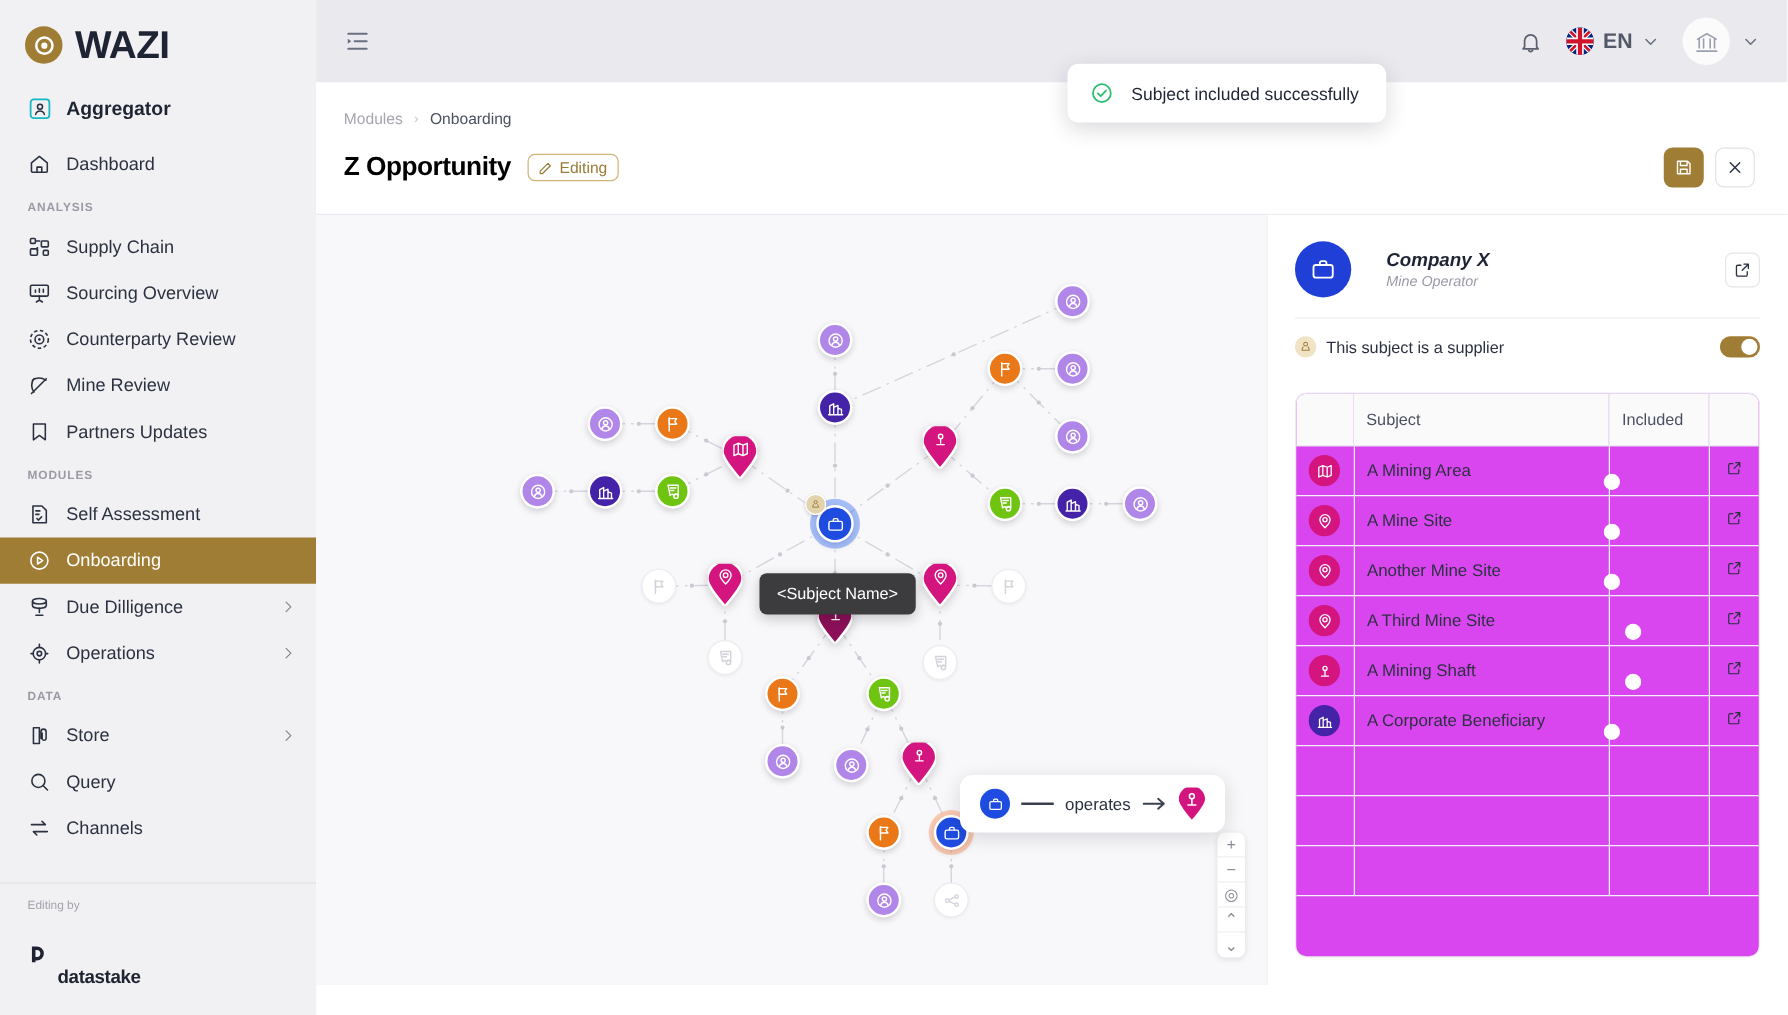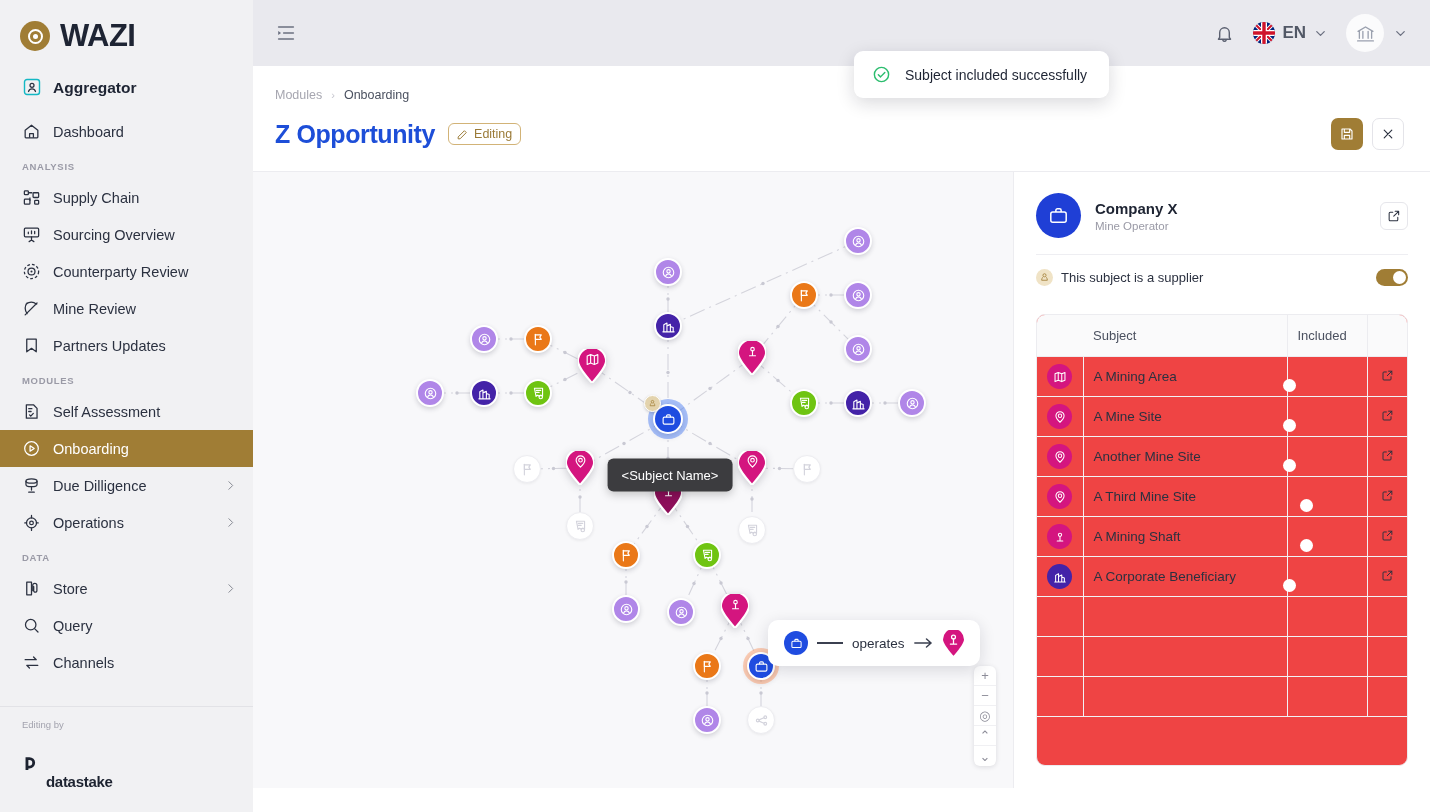--- a/index.html
+++ b/index.html
@@ -72,21 +72,21 @@
     width: 38px; height: 38px; border-radius: 50%; background: #fbfbfc;
     display: flex; align-items: center; justify-content: center;
   }
 
   .pagehead { background: #ffffff; padding: 22px 26px 0 22px; position: relative; flex: 0 0 105px; }
   .crumbs { display: flex; align-items: center; gap: 9px; font-size: 12.5px; }
   .crumb-muted { color: #a6a6b0; cursor: pointer; }
   .crumb-sep { color: #c5c5ce; font-size: 11px; }
   .crumb-cur { color: #4b5160; cursor: pointer; }
   .title-row { display: flex; align-items: center; gap: 13px; margin-top: 16px; }
-  .page-title { font-size: 25px; font-weight: 700; color: #1d4ed8; letter-spacing: -0.4px; }
+  .page-title { font-size: 21px; font-weight: 700; color: #000000; letter-spacing: -0.4px; }
   .editing-chip {
     display: inline-flex; align-items: center; gap: 5px;
     border: 1px solid #d2b377; border-radius: 6px;
     padding: 3px 8px 3px 7px; color: #9a7a37; font-size: 12.5px;
   }
   .head-actions { margin-left: auto; display: flex; align-items: center; gap: 9px; }
   .btn-save {
     width: 32px; height: 32px; border-radius: 7px; background: #a07d35;
     display: flex; align-items: center; justify-content: center; cursor: pointer; border: none;
   }
@@ -167,21 +167,21 @@
 
   .cursor-arrow { position: absolute; z-index: 40; pointer-events: none; }
 
   
   .rpanel {
     width: 417px; flex: 0 0 417px; background: #fff;
     border-left: 1px solid #ececf0; border-top: 1px solid #ececf0;
     display: flex; flex-direction: column; min-height: 0;
   }
   .rp-head { padding: 21px 22px 0 22px; }
-  .rp-top { display: flex; align-items: center; gap: 14px; }
+  .rp-top { display: flex; align-items: center; gap: 28px; font-style: italic; }
   .rp-avatar {
     width: 45px; height: 45px; border-radius: 50%; background: #1f3fd6;
     display: flex; align-items: center; justify-content: center; flex: 0 0 45px;
   }
   .rp-name { font-size: 15px; font-weight: 600; color: #1e2433; }
   .rp-role { font-size: 11.5px; color: #9a9aa6; margin-top: 3px; }
   .rp-ext {
     margin-left: auto; width: 28px; height: 28px; border-radius: 6px;
     border: 1px solid #e6e6eb; background:#fff; display: flex; align-items: center; justify-content: center; cursor: pointer;
   }
@@ -196,21 +196,21 @@
     margin-left: auto; width: 32px; height: 17px; border-radius: 9px;
     background: #a07d35; position: relative; cursor: pointer; flex: 0 0 32px;
   }
   .toggle .knob { position: absolute; top: 2px; right: 2px; width: 13px; height: 13px; border-radius: 50%; background:#fff; }
   .toggle.off { background: #dcdce2; }
   .toggle.off .knob { right: auto; left: 2px; }
   .toggle.faded { background: #ddd0b3; }
 
   .rp-body { flex: 1; padding: 12px 22px 22px 22px; min-height: 0; }
   .tbl-wrap {
-    border: 1px solid #ececf0; border-radius: 9px; overflow: hidden; background:#ef4444; height: 100%;
+    border: 1px solid #ececf0; border-radius: 9px; overflow: hidden; background:#d946ef; height: 100%;
   }
   table.subjects { width: 100%; border-collapse: collapse; table-layout: fixed; }
   table.subjects th {
     background: #fafafb; font-size: 13px; font-weight: 500; color: #4b5160;
     text-align: left; padding: 13px 10px; border-bottom: 1px solid #ececf0;
   }
   table.subjects th.c-ico { width: 46px; }
   table.subjects th.c-inc { width: 80px; border-left: 1px solid #ececf0; }
   table.subjects th.c-act { width: 40px; border-left: 1px solid #ececf0; }
   table.subjects td {

